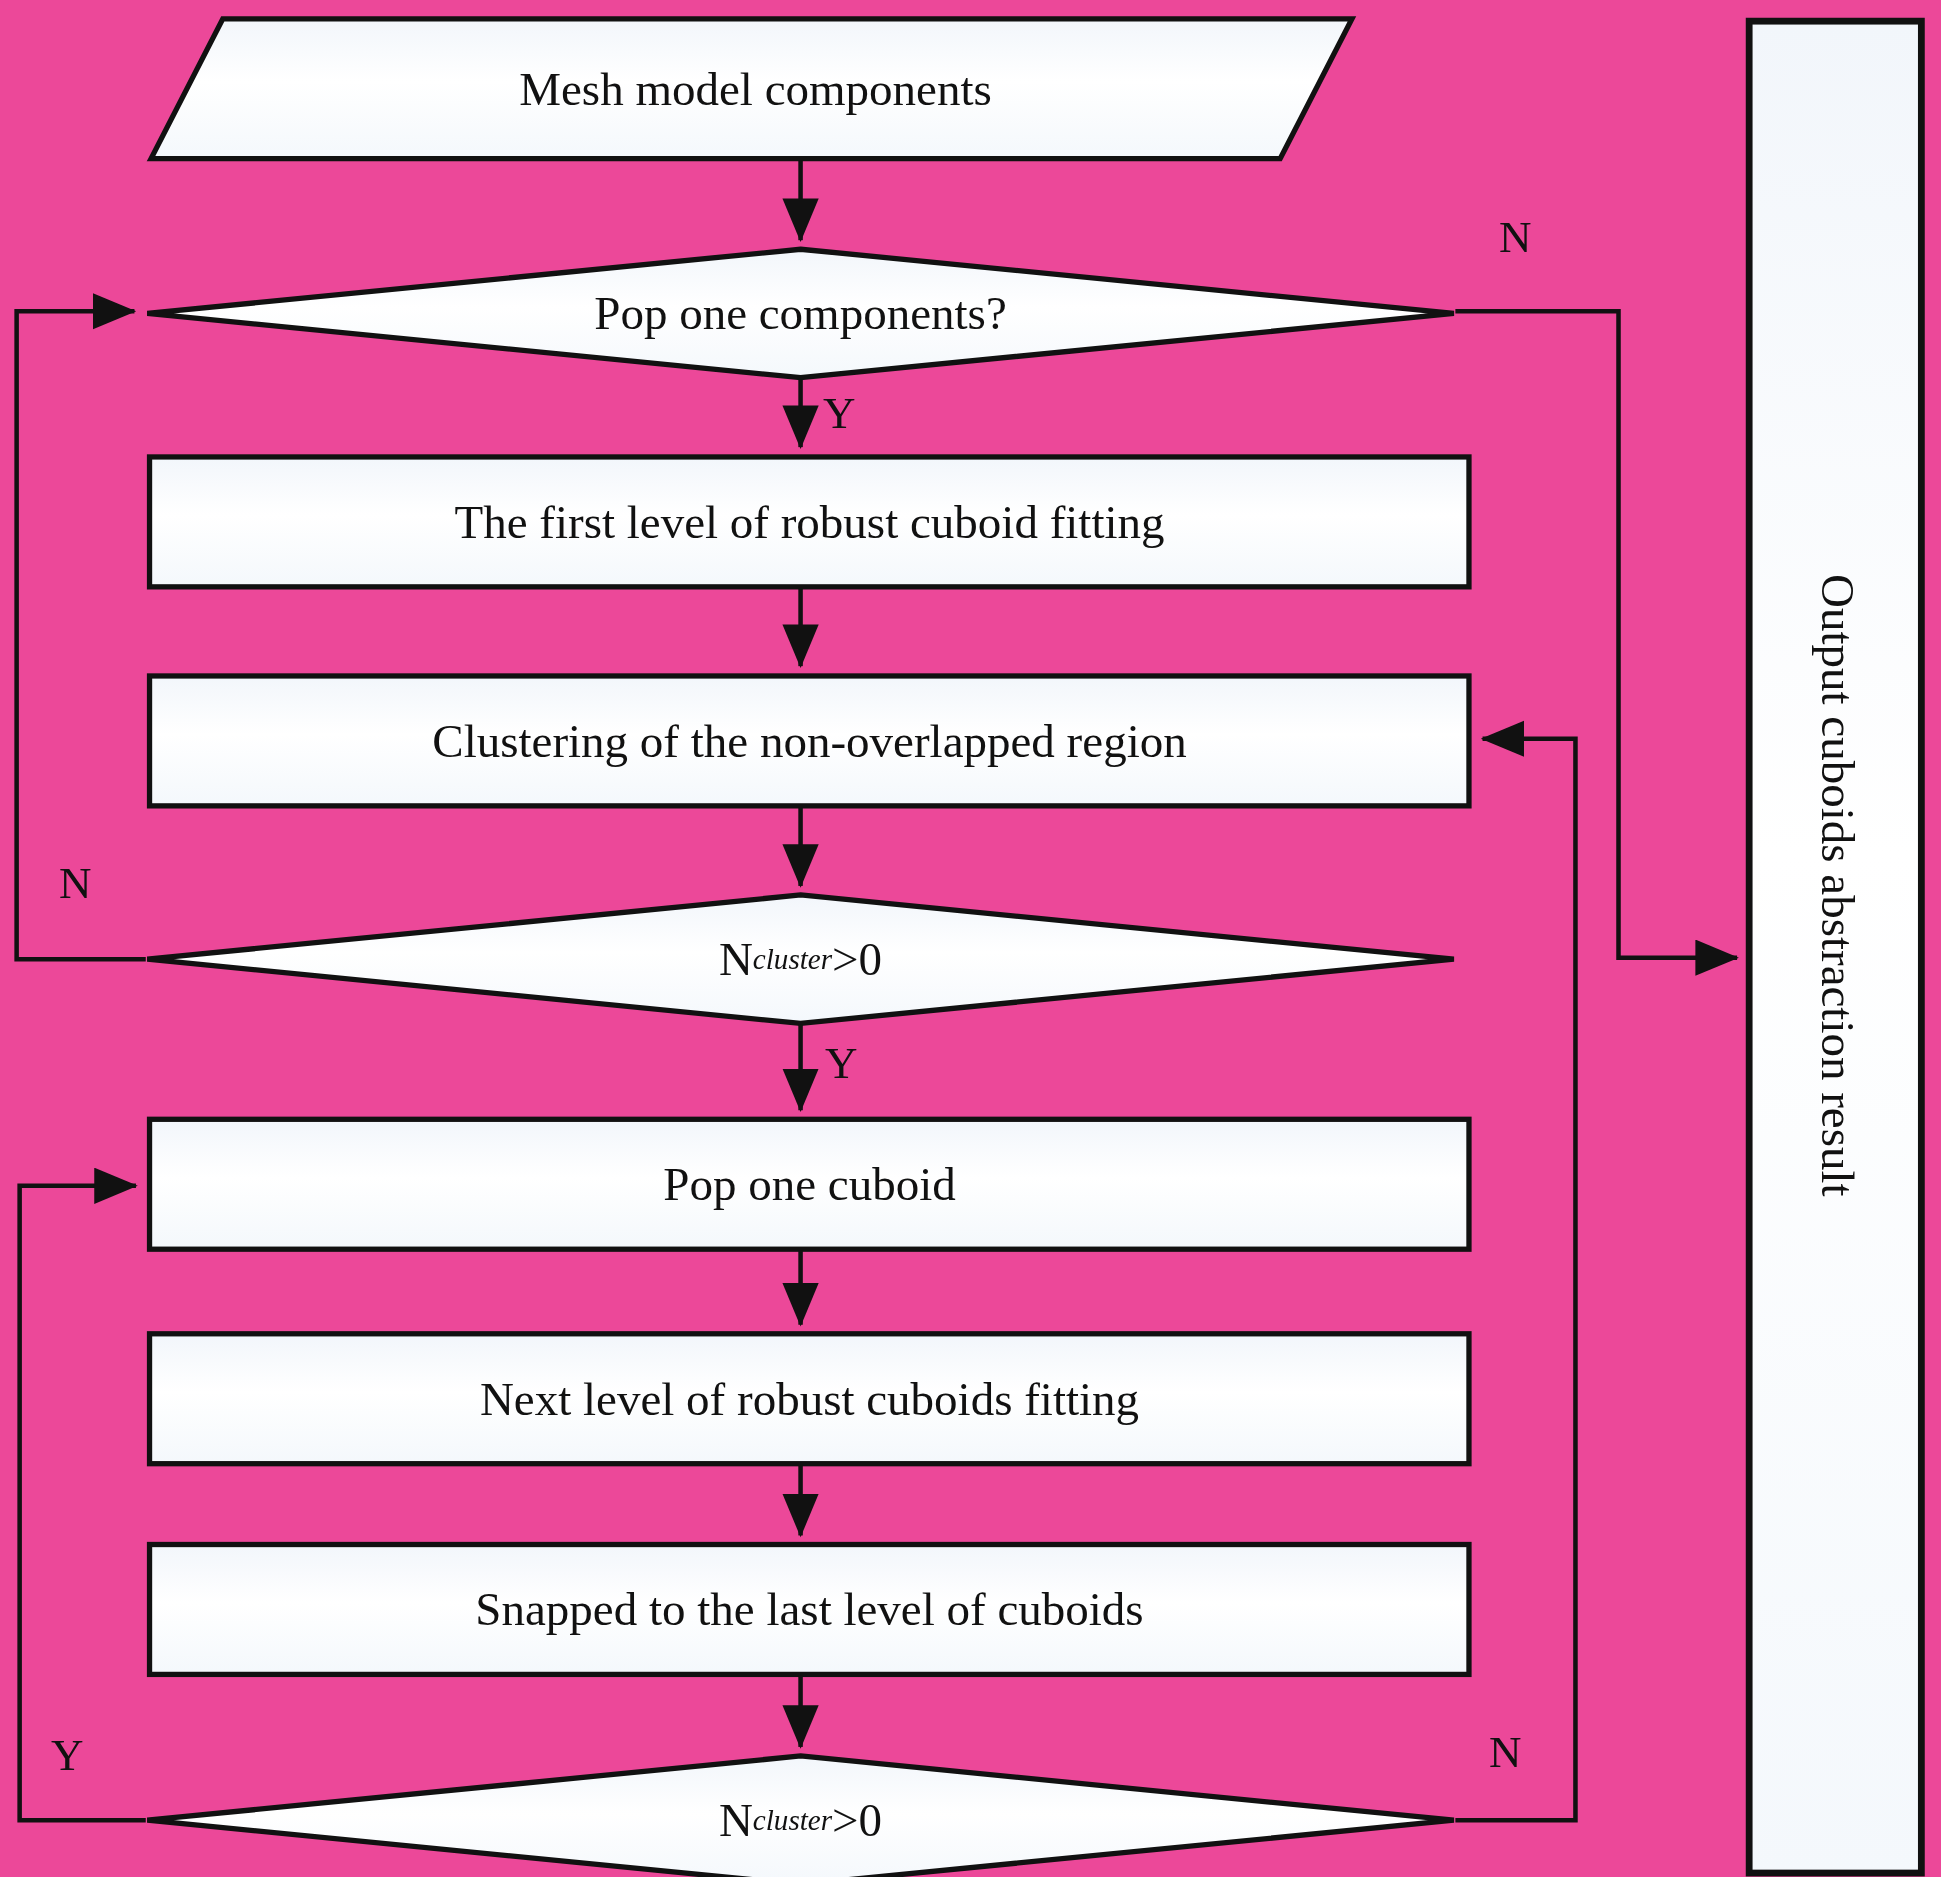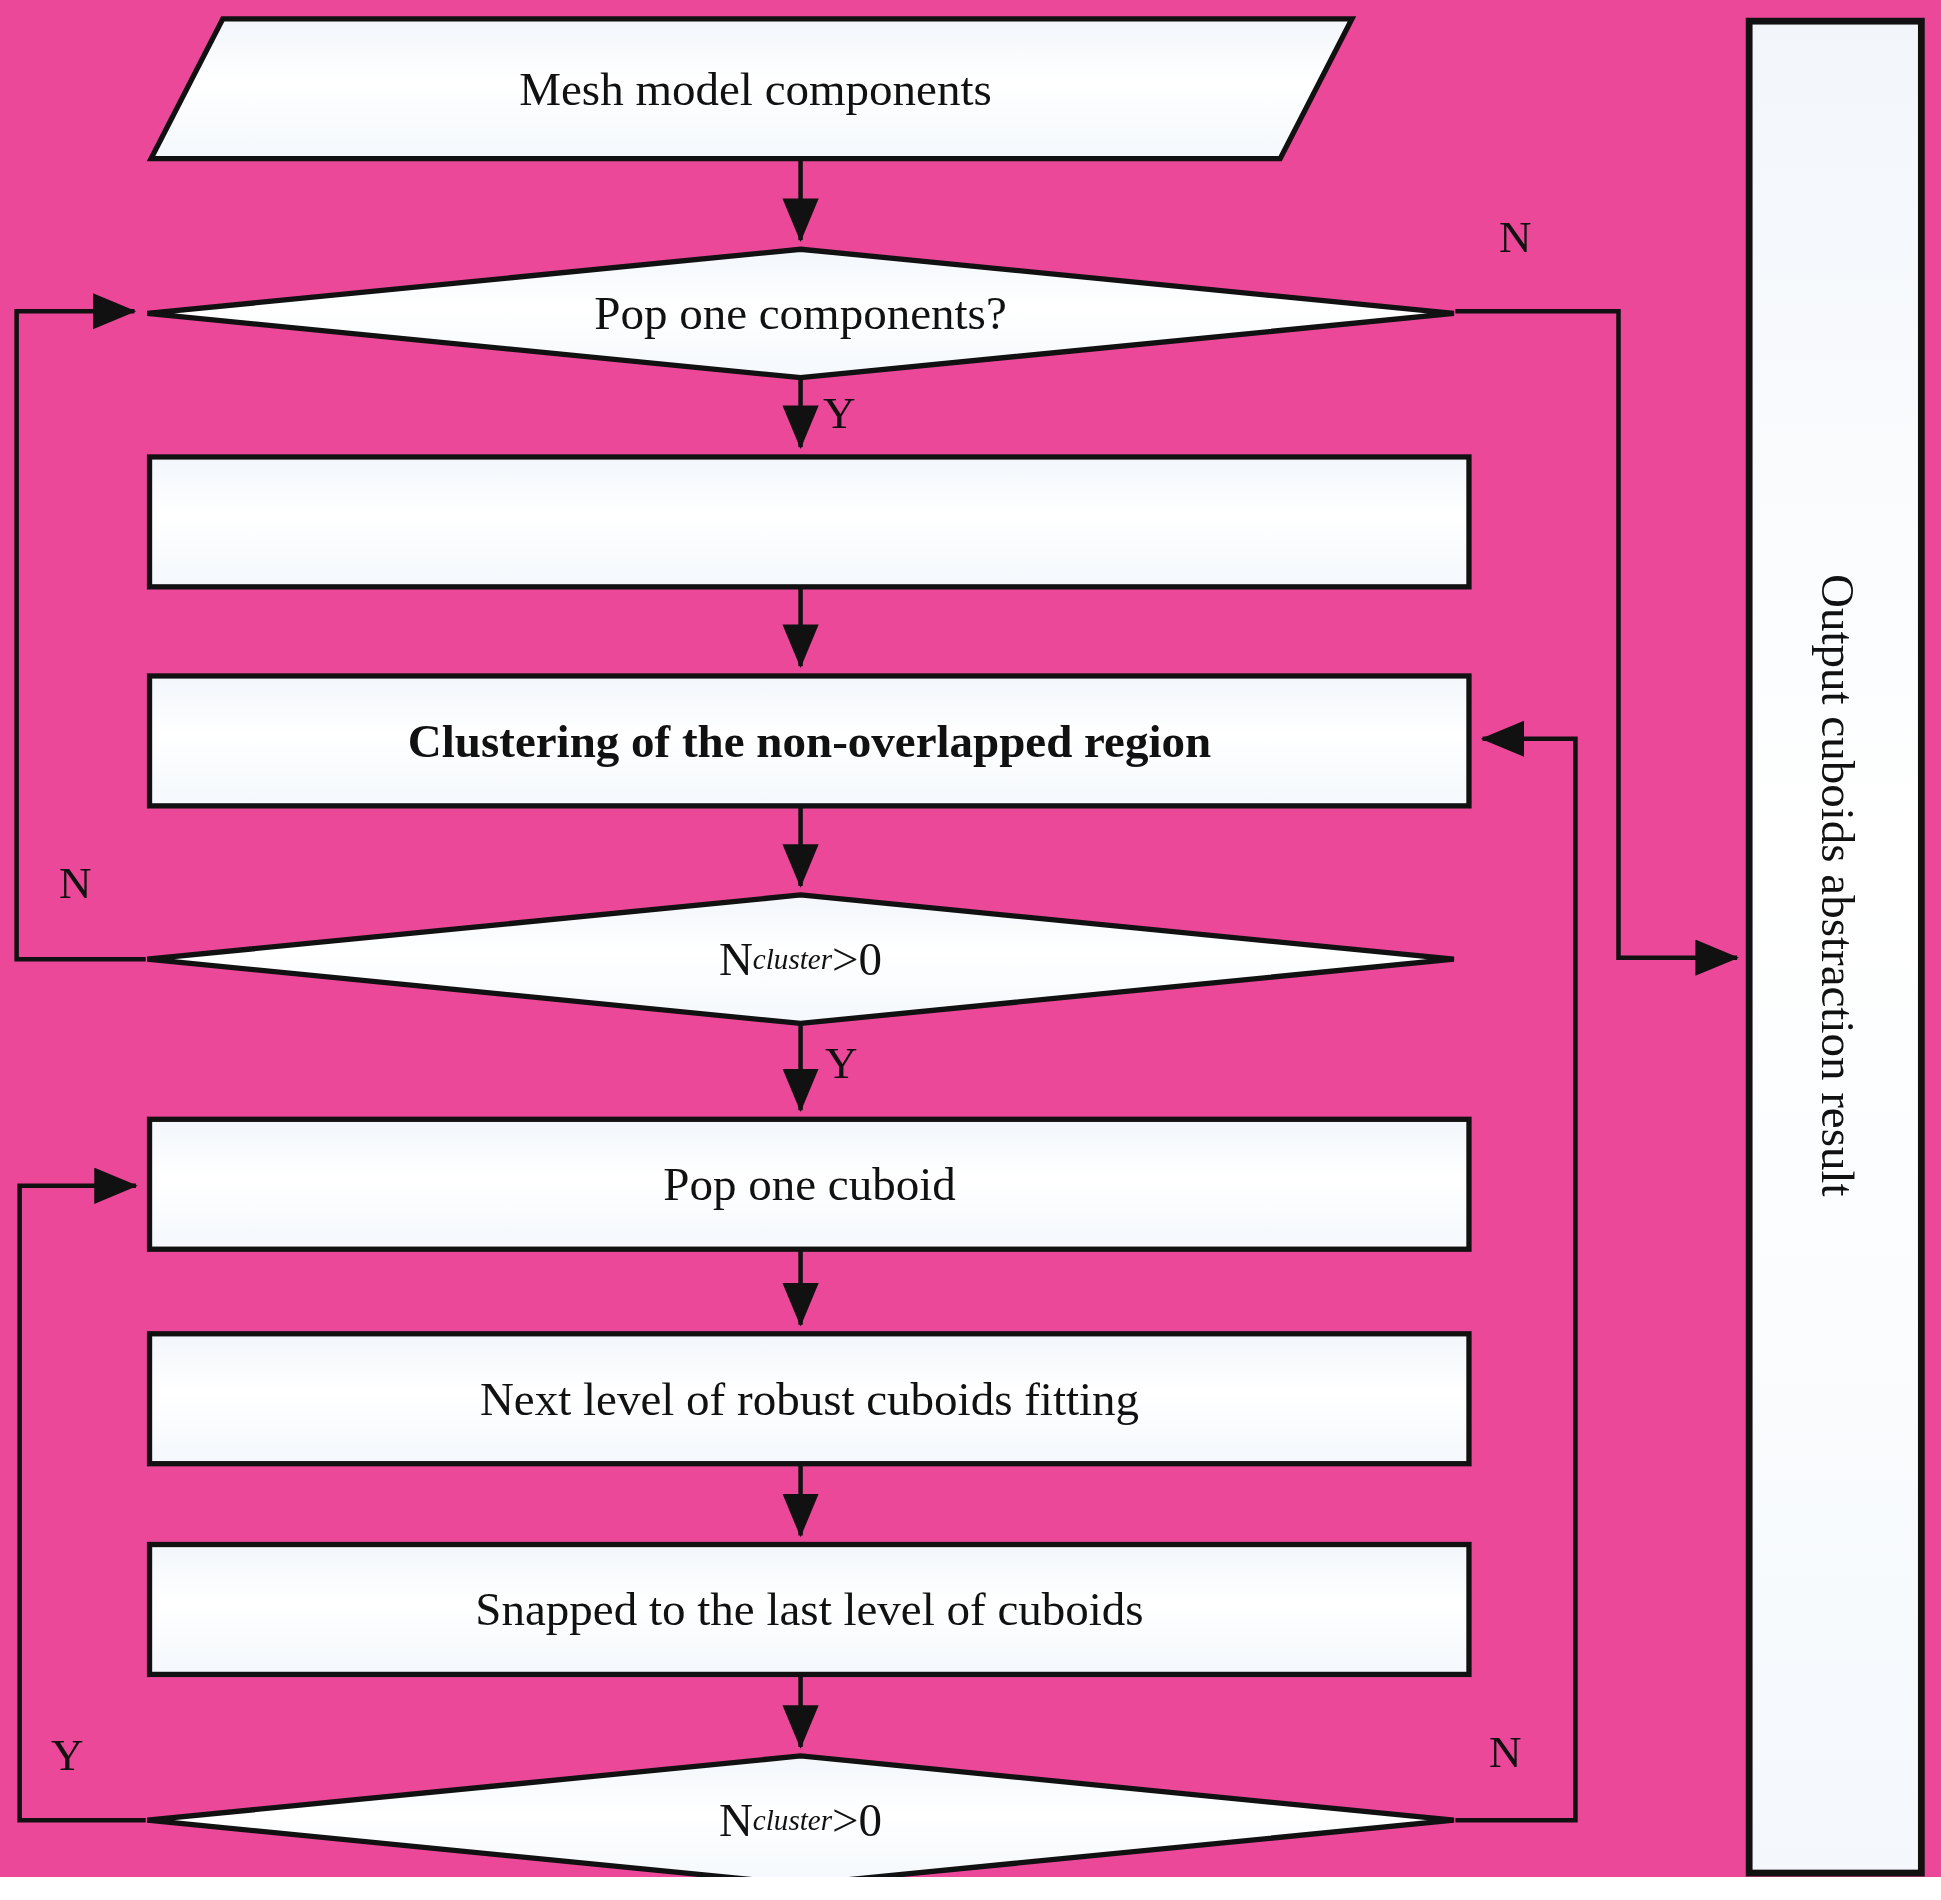--- a/index.html
+++ b/index.html
@@ -75,22 +75,23 @@
 
     <path d="M193,2410 L26,2410 L26,1570 L180,1570" fill="none" stroke="#111111" stroke-width="6" marker-end="url(#ah)"></path>
 
     <path d="M1927,2410 L2086,2410 L2086,978 L1963,978" fill="none" stroke="#111111" stroke-width="6" marker-end="url(#ah)"></path>
   </svg>
 
   <div class="node-text" style="left:227px;top:19px;width:1057px;height:140px;">Mesh model components</div>
 
   <div class="node-text" style="left:302px;top:270px;width:997px;height:87px;">Pop one components?</div>
 
+  <div class="node-text" style="left:150px;top:457px;width:1319px;height:130px;">The first level of robust cuboid fitting</div>
 
-  <div class="node-text" style="left:150px;top:676px;width:1319px;height:130px;font-weight:bold;">Clustering of the non-overlapped region</div>
+  <div class="node-text" style="left:150px;top:676px;width:1319px;height:130px;">Clustering of the non-overlapped region</div>
 
   <div class="node-text" style="left:302px;top:916px;width:997px;height:87px;">
     <span>N</span>
       <span class="sub">cluster</span>
       <span>&gt;0</span>
   </div>
 
   <div class="node-text" style="left:150px;top:1119px;width:1319px;height:130px;">Pop one cuboid</div>
 
   <div class="node-text" style="left:150px;top:1334px;width:1319px;height:130px;text-align:right;">Next level of robust cuboids fitting</div>

